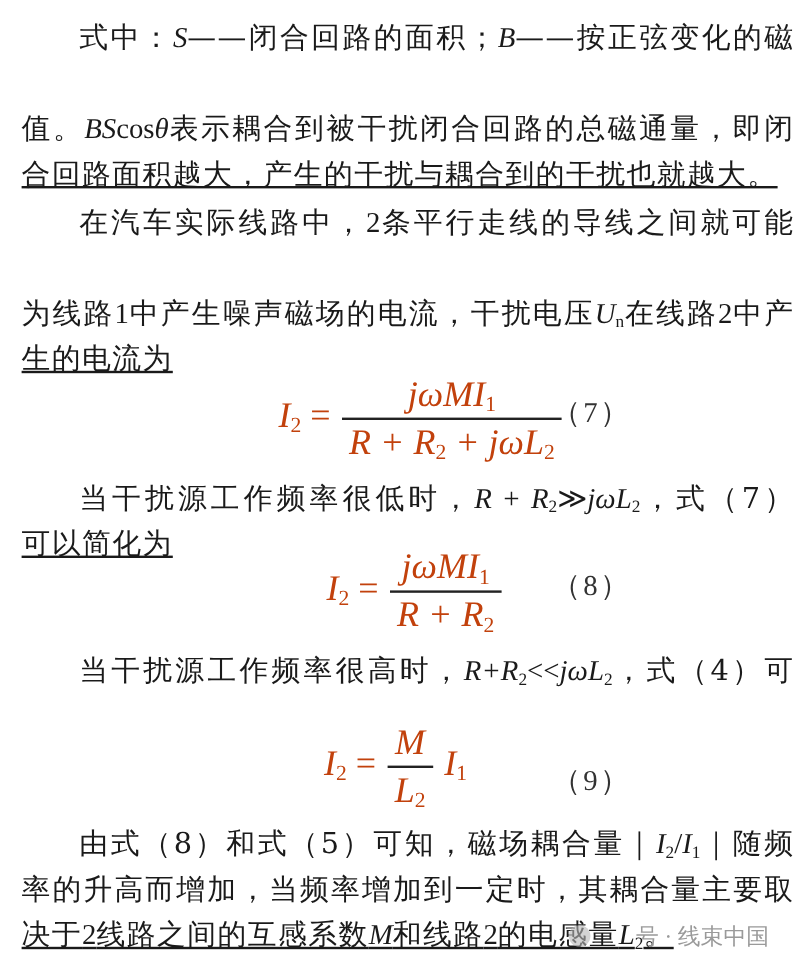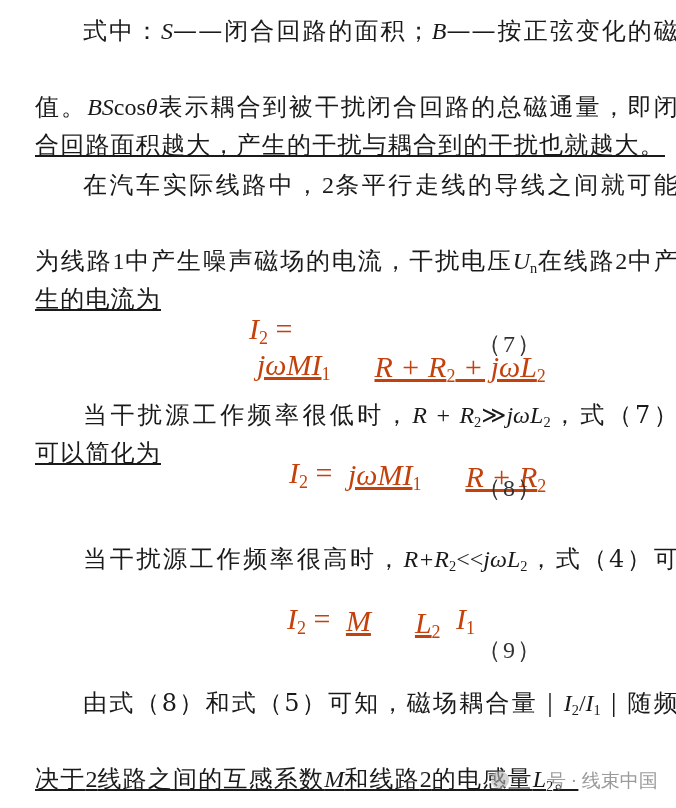--- a/index.html
+++ b/index.html
@@ -1,40 +1,40 @@
 <!DOCTYPE html>
 <html><head>
 <meta charset="utf-8">
 <style>
   html, body { margin: 0; padding: 0; background: #ffffff; }
   body {
     width: 676px; height: 808px; overflow: hidden; position: relative;
     font-family: "DejaVu Serif", "Liberation Serif", serif;
     color: #1a1a1a;
   }
-  .page { position: absolute; left: 17px; top: 0; width: 540px; height: 808px; }
+  .page { position: absolute; left: 0; top: 0; width: 540px; height: 808px; }
   .line {
     position: absolute; left: 18px; width: 644px;
     font-size: 24px; line-height: 34px; height: 34px;
     white-space: nowrap; letter-spacing: 1.2px;
     text-align: justify; text-align-last: justify;
   }
   .line.indent { left: 66px; width: 596px; }
   .line.last { text-align-last: left; text-decoration: underline; }
   .m { font-family: "Liberation Serif", "DejaVu Serif", serif; font-style: italic; letter-spacing: 0; }
   .r { font-family: "Liberation Serif", "DejaVu Serif", serif; letter-spacing: 0; }
   sub { font-size: 0.6em; vertical-align: -0.25em; line-height: 0; font-style: normal; }
   .eq {
     position: absolute; font-family: "Liberation Serif", "DejaVu Serif", serif;
     font-size: 30px; color: #c2410c;
   }
-  .frac { display: inline-flex; flex-direction: row; align-items: center; vertical-align: middle; margin: 0 2px; text-decoration: underline; }
+  .frac { display: inline-flex; flex-direction: column; align-items: center; vertical-align: middle; margin: 0 2px; }
   .frac .num { padding: 0 6px 2px; line-height: 34px; }
   .frac .bar { align-self: stretch; height: 1.5px; background: #222; }
-  .frac .den { padding: 2px 6px 0; line-height: 34px; margin-left: 32px; }
+  .frac .den { padding: 2px 6px 0; line-height: 34px; }
   .eqnum {
     position: absolute; right: 14px; font-family: "Liberation Serif", "DejaVu Serif", serif;
     font-size: 24px; color: #333; letter-spacing: 2px;
   }
   .watermark {
     position: absolute; left: 530px; top: 768px; font-family: Liberation Serif, serif;
     font-size: 19px; color: #9a9a9a; white-space: nowrap;
   }
   .wm-dot { display: inline-block; width: 18px; height: 18px; border-radius: 50%; background: #b5b5b5; opacity: .6; position: absolute; left: -56px; top: 3px; }
 </style>
@@ -84,19 +84,20 @@
     <span class="frac">
       <span class="num"><span class="m">M</span></span>
       <span class="bar"></span>
       <span class="den"><span class="m">L</span><sub>2</sub></span>
     </span>
     <span class="m">I</span><sub>1</sub>
   </div>
   <div class="eqnum" style="top:634px">（9）</div>
 
   <div class="line indent" style="top:686px"><span>由式（8）和式（5）可知，磁场耦合量｜</span><span class="m">I</span><sub class="r">2</sub><span class="r">/</span><span class="m">I</span><sub class="r">1</sub><span>｜随频</span></div>
+  <div class="line" style="top:724px"><span>率的升高而增加，当频率增加到一定时，其耦合量主要取</span></div>
   <div class="line last" style="top:762px; width:560px;"><span>决于</span><span class="r">2</span><span>线路之间的互感系数</span><span class="m">M</span><span>和线路</span><span class="r">2</span><span>的电感量</span><span class="m">L</span><sub class="r">2</sub><span>。</span></div>
 
   <div class="watermark">
     <span class="wm-dot"></span>
     <span>号 · 线束中国</span>
   </div>
 </div>
 
 </body></html>

